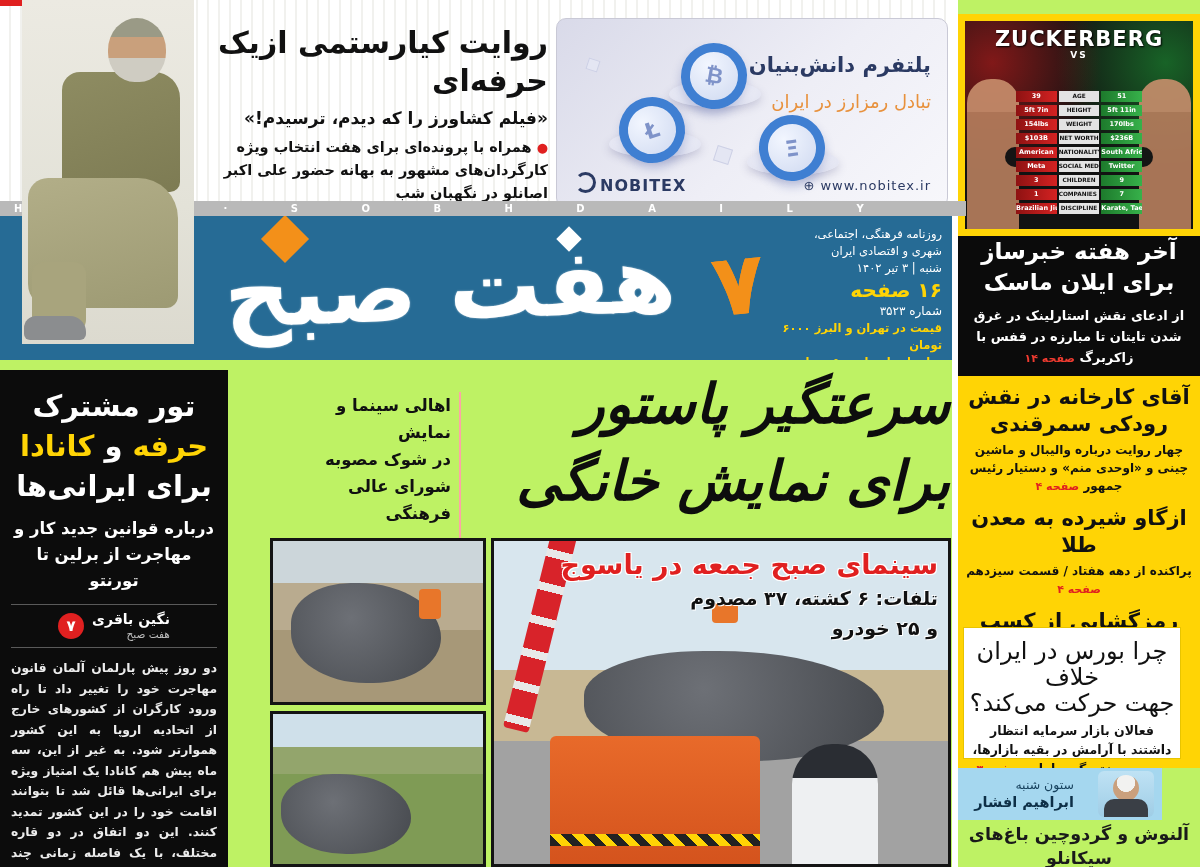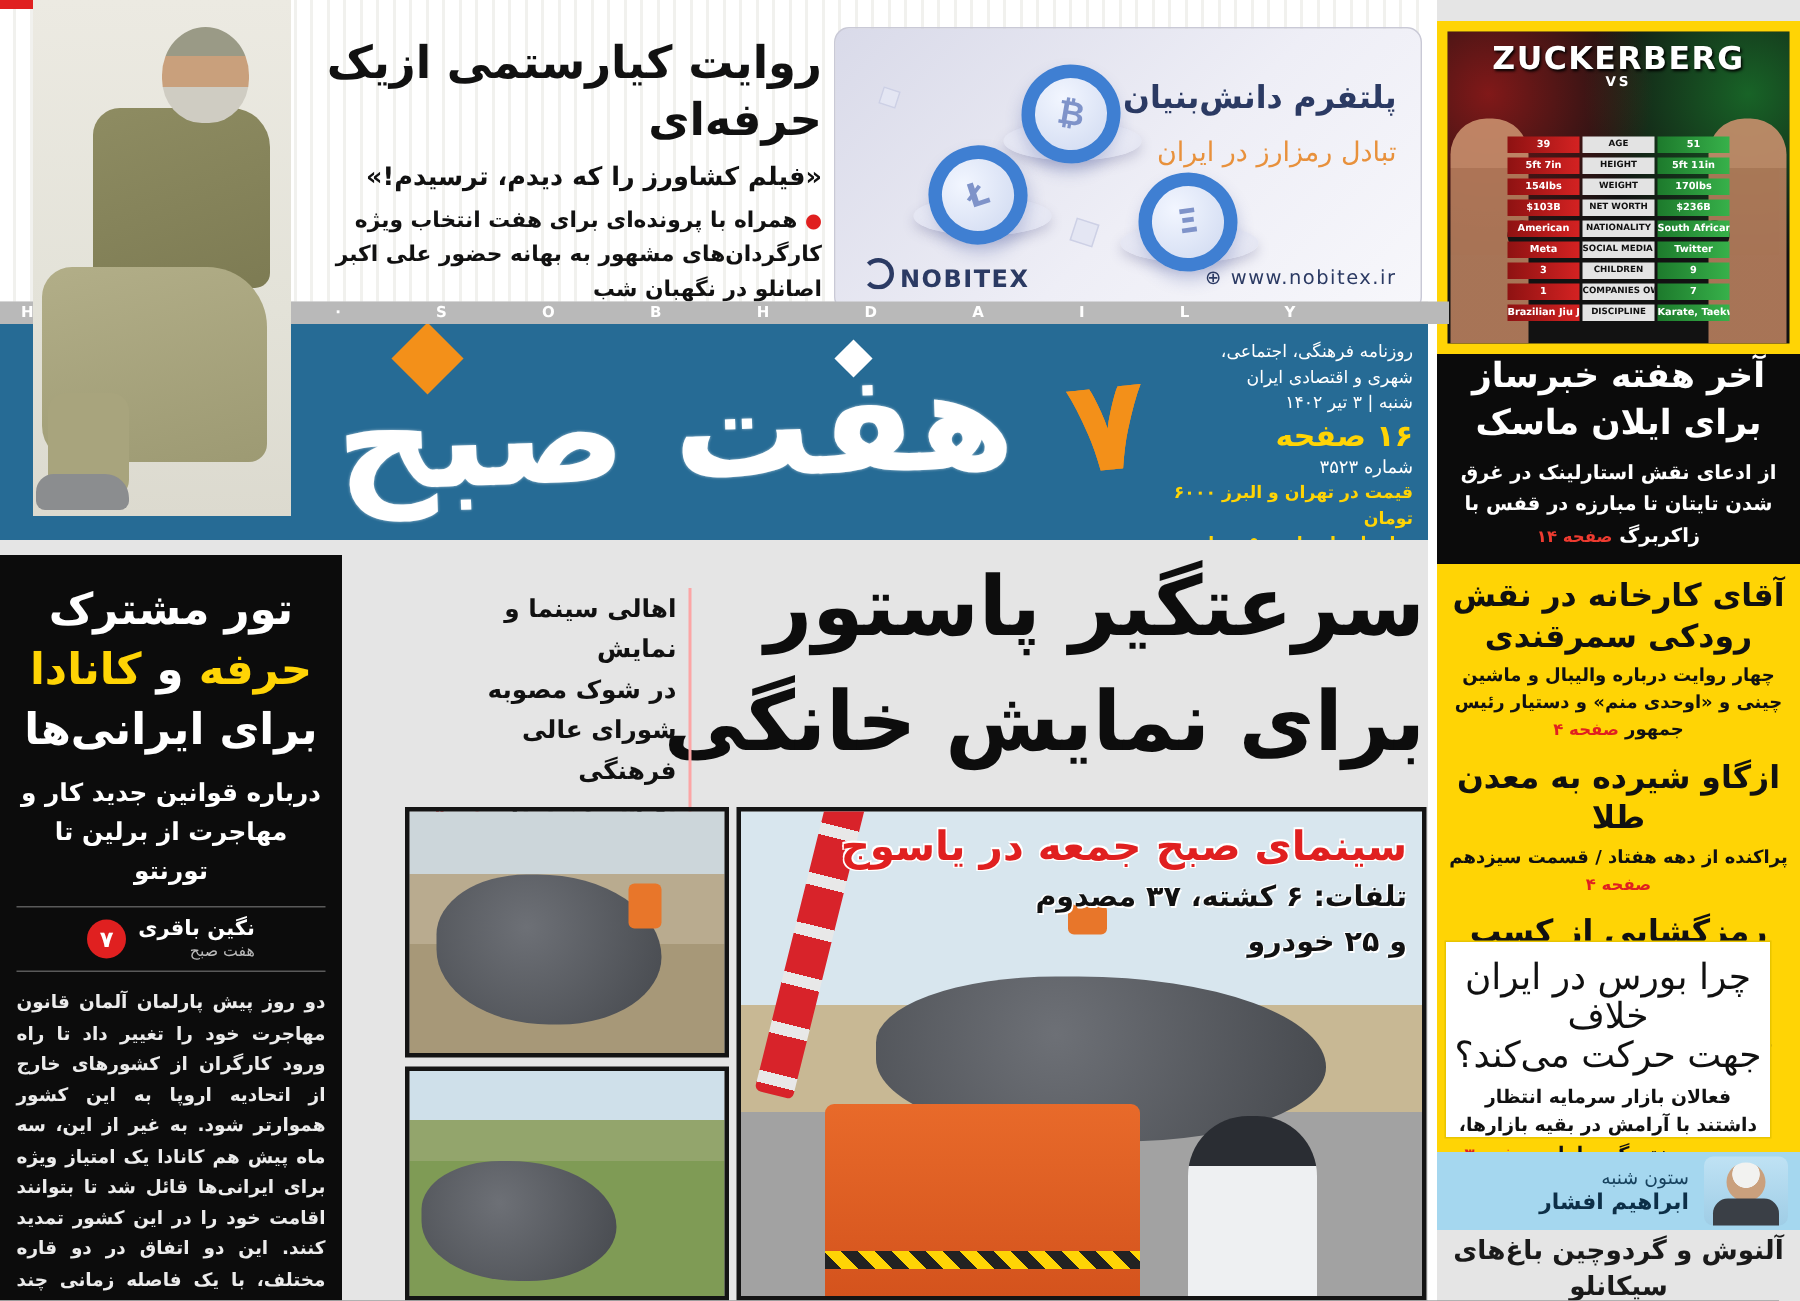--- a/index.html
+++ b/index.html
@@ -1,16 +1,16 @@
 <!DOCTYPE html>
 <html lang="fa"><head>
 <meta charset="utf-8">
 <style>
   html,body{margin:0;padding:0;background:#888;}
-  #page{position:relative;width:1200px;height:867px;background:#e5e5e5;overflow:hidden;
+  #page{position:relative;width:1200px;height:867px;background:#bef264;overflow:hidden;
         font-family:"DejaVu Sans",sans-serif;margin:0 auto;}
   .abs{position:absolute;}
 
   
   .top-band{left:0;top:0;width:952px;height:201px;
     background:repeating-linear-gradient(90deg,#ffffff 0 9px,#f1f1ee 9px 11px);}
   .corner-mark{left:0;top:0;width:34px;height:6px;background:#e02020;}
 
   
   .man-photo{left:22px;top:0;width:172px;height:344px;z-index:6;overflow:hidden;
@@ -66,21 +66,21 @@
   .mast .diamond{position:absolute;left:268px;top:6px;width:34px;height:34px;background:#f39019;transform:rotate(45deg);}
   .mast .diamond2{position:absolute;left:560px;top:14px;width:18px;height:18px;background:#fff;transform:rotate(45deg);}
   .mast .info{position:absolute;right:10px;top:10px;width:196px;direction:rtl;text-align:right;color:#fff;}
   .mast .info .s{font-size:11.5px;line-height:17px;}
   .mast .info .pages{font-size:20px;font-weight:bold;color:#ffd405;line-height:26px;}
   .mast .info .issue{font-size:12px;line-height:17px;}
   .mast .info .price{font-size:11.5px;font-weight:bold;color:#ffd405;line-height:17px;}
 
   
   .main-head{left:420px;top:366px;width:530px;direction:rtl;text-align:right;color:#0d0d0d;
-    font-weight:bold;font-size:55px;line-height:77px;letter-spacing:-2px;}
+    font-weight:bold;font-size:55px;line-height:77px;letter-spacing:-2px;font-style:italic;}
   .main-sub{left:279px;top:392px;width:172px;direction:rtl;text-align:right;
     border-right:2px solid #fca5a5;padding-right:8px;font-size:16.5px;font-weight:bold;line-height:27px;color:#111;}
   .main-sub .pref{color:#e02020;font-size:10.5px;font-weight:bold;}
 
   
   .photoframe{border:3px solid #141414;box-sizing:border-box;overflow:hidden;}
   .ph-lt{left:270px;top:538px;width:216px;height:167px;
     background:linear-gradient(180deg,#ccd6da 0 26%,#b9ab8f 26% 55%,#a79878 55% 100%);}
   .ph-lb{left:270px;top:711px;width:216px;height:156px;
     background:linear-gradient(180deg,#cfe0ea 0 22%,#93a56c 22% 40%,#7f9b55 40% 100%);}
@@ -124,21 +124,21 @@
     overflow:hidden;color:#fff;}
   .vs-card .big{text-align:center;font-weight:bold;letter-spacing:1px;line-height:1;margin-top:8px;font-size:21px;
     text-shadow:1px 1px 2px #000;}
   .vs-card .vs{text-align:center;font-weight:bold;font-size:9px;line-height:10px;letter-spacing:2px;}
   .vs-card .big2{text-align:center;font-weight:bold;font-size:27px;line-height:26px;letter-spacing:2px;text-shadow:1px 1px 2px #000;}
   .fighter{position:absolute;bottom:0;width:52px;height:150px;border-radius:24px 24px 0 0;
     background:linear-gradient(180deg,#c98f6d 0 22%,#b87f5e 22% 100%);opacity:.9;}
   .fighter.l{left:2px;} .fighter.r{right:2px;}
   .fighter .glove{position:absolute;bottom:62px;width:20px;height:20px;border-radius:50%;background:#151515;}
   .fighter.l .glove{right:-6px;} .fighter.r .glove{left:-6px;}
-  .stats{position:absolute;left:50%;transform:translateX(-50%);top:70px;width:148px;}
+  .stats{position:absolute;left:50%;transform:translateX(-50%);top:70px;width:126px;}
   .srow{display:flex;margin-bottom:3px;height:11px;}
   .srow .c{flex:1 1 33%;font-size:6.5px;line-height:11px;overflow:hidden;white-space:nowrap;}
   .srow .lft{background:linear-gradient(90deg,#8e1212,#d42222);text-align:center;color:#fff;font-weight:bold;}
   .srow .mid{background:#e3e3e3;color:#111;text-align:center;font-weight:bold;font-size:5.8px;margin:0 2px;}
   .srow .rgt{background:linear-gradient(90deg,#1d7a2c,#37b14a);text-align:center;color:#fff;font-weight:bold;}
 
   .musk-box{left:958px;top:236px;width:242px;height:140px;background:#0b0b0b;color:#fff;
     direction:rtl;text-align:center;box-sizing:border-box;overflow:hidden;}
   .musk-box .t{font-size:23px;font-weight:bold;line-height:31px;}
   .musk-box .s{font-size:13px;font-weight:bold;line-height:21px;margin-top:7px;padding:0 8px;}
@@ -147,22 +147,22 @@
 
   .yellowcol{left:958px;top:376px;width:242px;height:392px;background:#ffd405;box-sizing:border-box;
     direction:rtl;text-align:center;padding:8px 7px 0 7px;overflow:hidden;color:#111;}
   .ystory .t{font-size:21px;font-weight:bold;line-height:27px;letter-spacing:-1px;}
   .ystory .s{font-size:12px;font-weight:bold;line-height:18px;margin-top:3px;margin-bottom:9px;}
   .bourse{position:absolute;left:6px;top:252px;width:216px;height:130px;background:#fff;
     box-sizing:border-box;padding-top:10px;box-shadow:0 0 0 1px #e8c400;}
   .bourse .t{font-size:24px;font-weight:normal;line-height:26px;letter-spacing:-1px;}
   .bourse .s{font-size:12.5px;font-weight:bold;line-height:19px;margin-top:5px;padding:0 6px;}
 
-  .colbox{left:958px;top:768px;width:242px;height:52px;background:#a5d7ef;display:flex;align-items:center;
-    justify-content:flex-end;gap:10px;box-sizing:border-box;padding:0 8px;overflow:hidden;}
+  .colbox{left:958px;top:768px;width:204px;height:52px;background:#a5d7ef;display:flex;align-items:center;
+    justify-content:flex-end;gap:24px;box-sizing:border-box;padding:0 8px;overflow:hidden;}
   .colbox .txt{direction:rtl;text-align:right;color:#17425e;}
   .colbox .l1{font-size:12.5px;line-height:16px;}
   .colbox .l2{font-size:14.5px;font-weight:bold;line-height:18px;color:#0d2f47;}
   .colbox .face{width:56px;height:46px;border-radius:6px;flex:0 0 auto;overflow:hidden;position:relative;
     background:linear-gradient(180deg,#bfe2f4,#9fcde6);}
   .colbox .face:before{content:"";position:absolute;left:15px;top:4px;width:26px;height:26px;border-radius:50%;
     background:radial-gradient(circle at 50% 30%,#f2f2f0 0 40%,#caa07d 42% 100%);}
   .colbox .face:after{content:"";position:absolute;left:6px;top:28px;width:44px;height:20px;border-radius:10px 10px 0 0;
     background:#3a3f46;}
 

